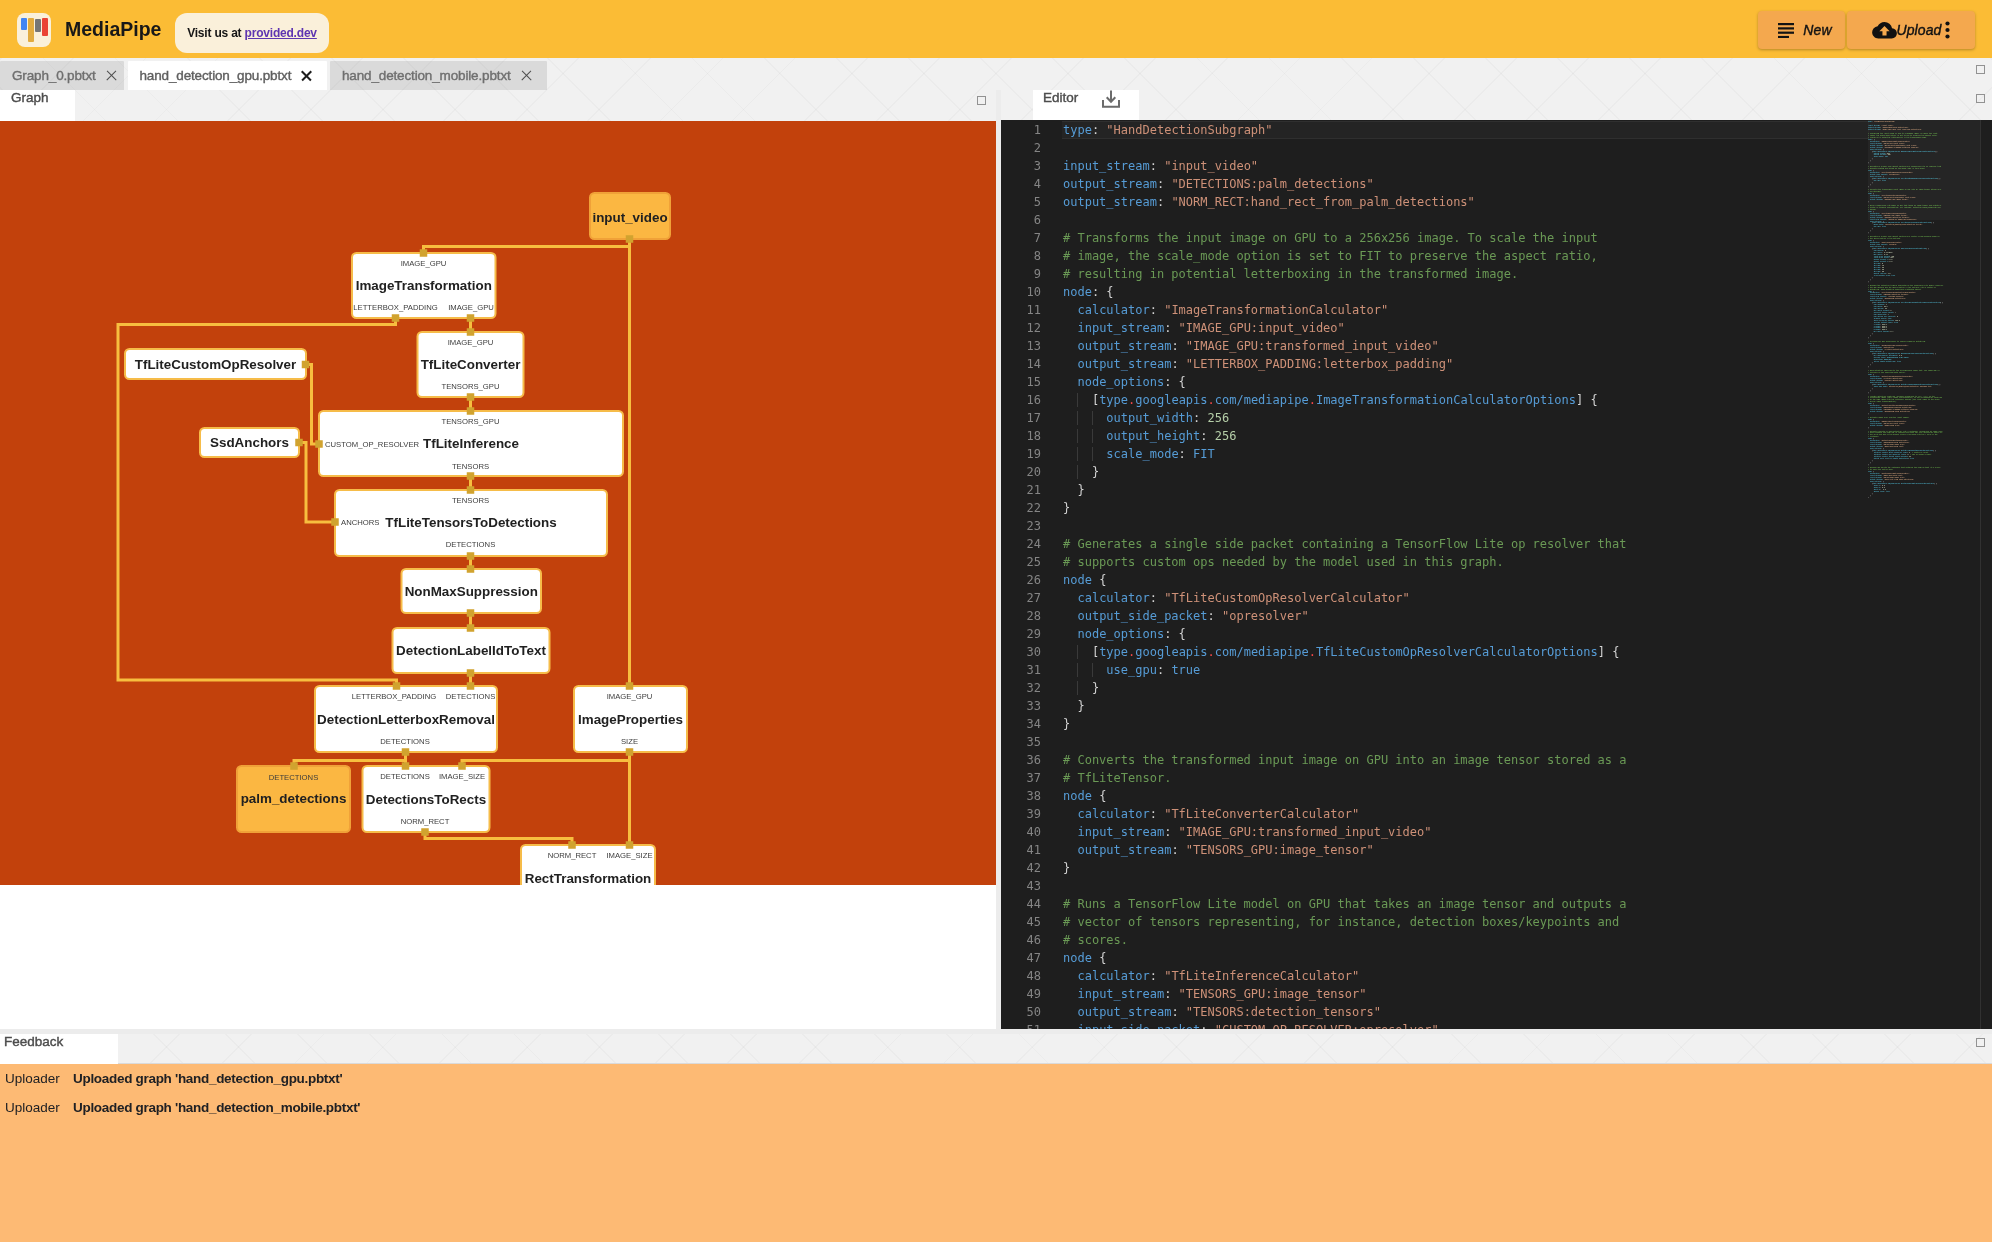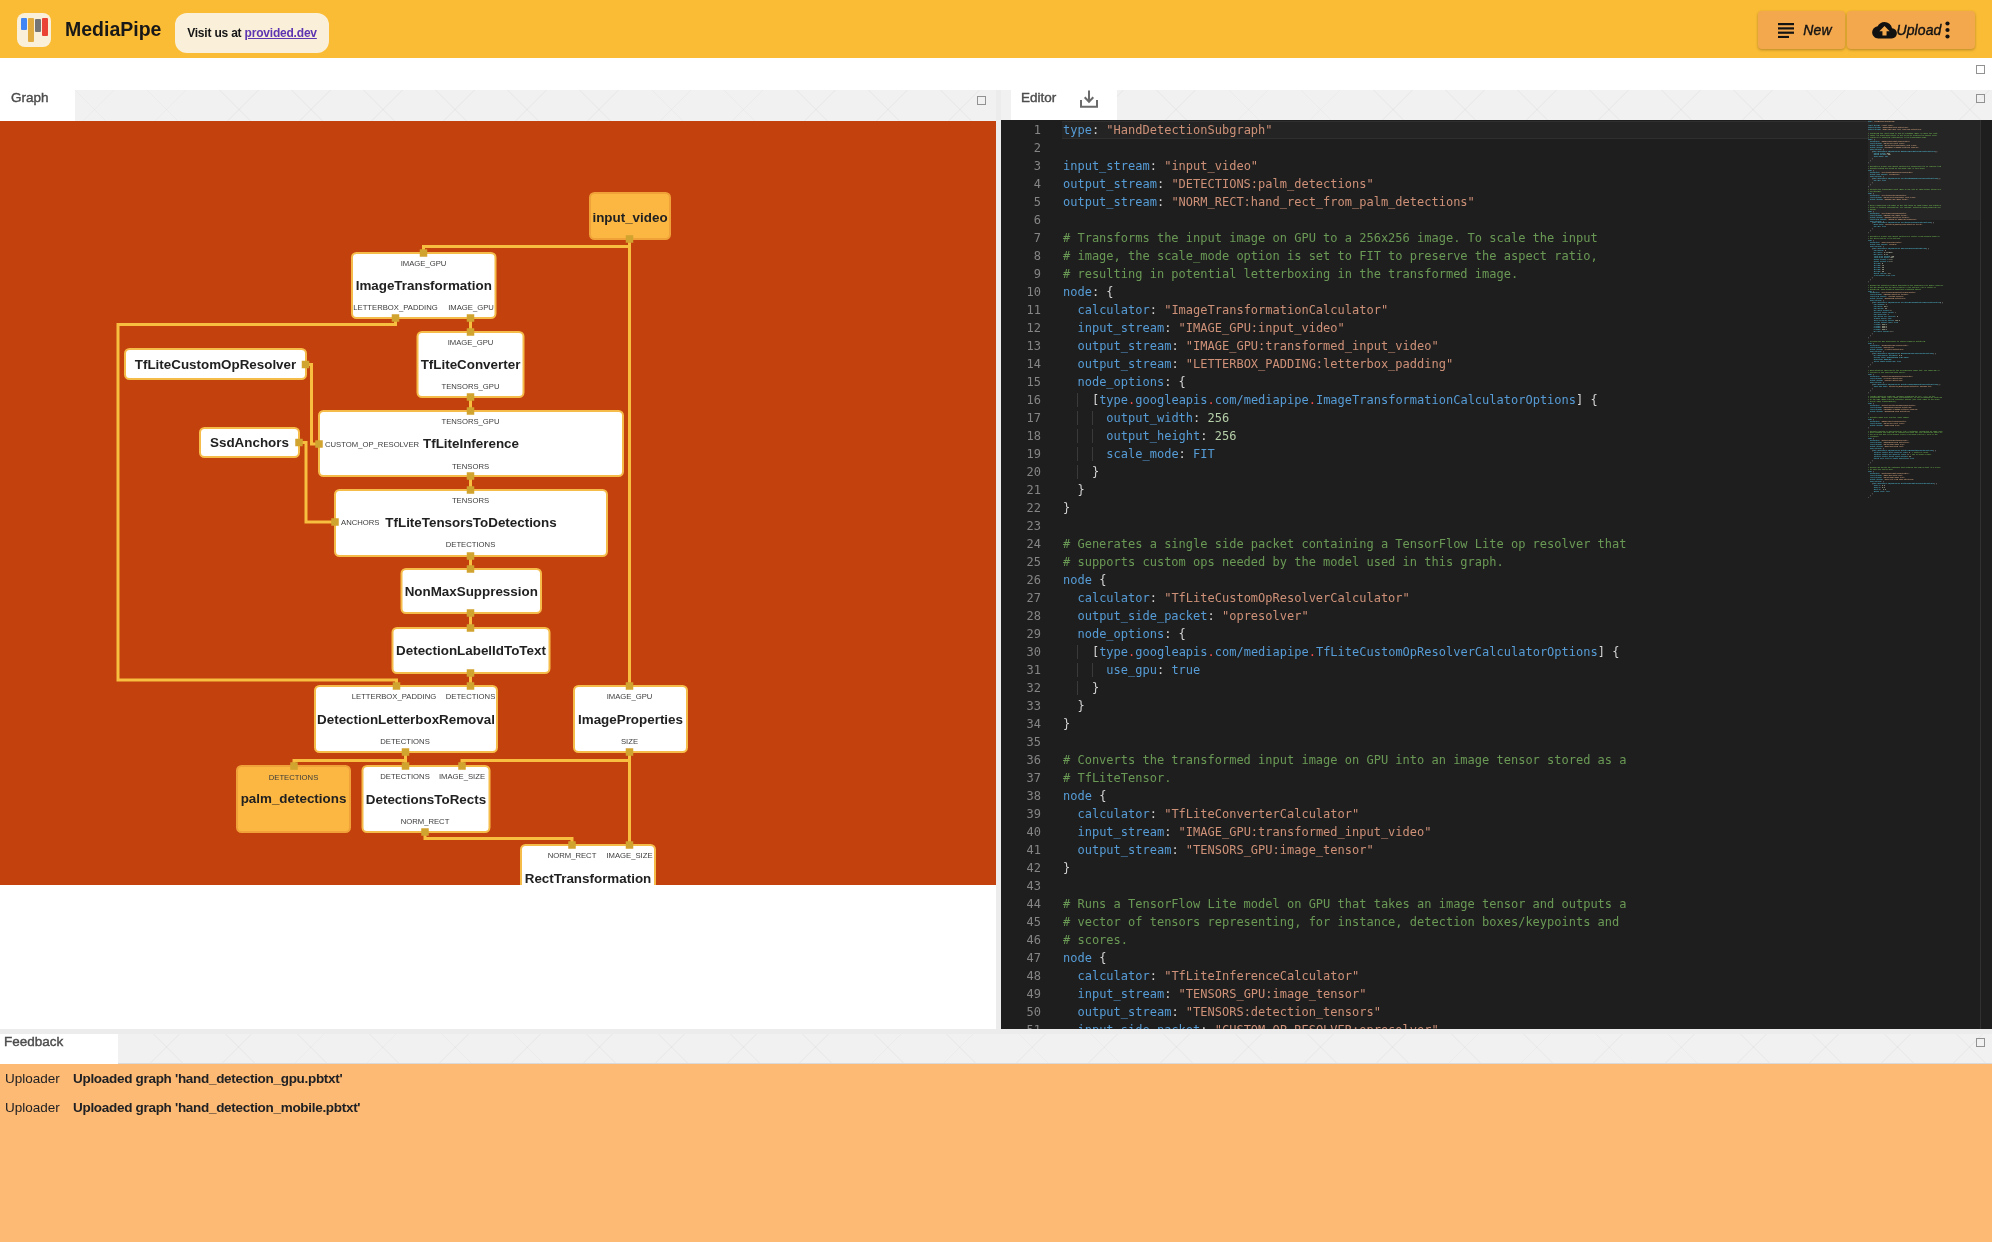--- a/index.html
+++ b/index.html
@@ -54,21 +54,21 @@
   .ptab { position:absolute; background:#fff; display:flex; align-items:flex-start;
     font-size:13.5px; font-weight:400; color:#4c4c4c; -webkit-text-stroke:0.4px #4c4c4c; }
 
   #graph-strip { left:0; top:90px; width:996px; height:31px; }
   #graph-tab { left:0; top:90px; width:75px; height:31px; padding-left:11px; }
   #graph-content { left:0; top:121px; width:996px; height:764px; background:#c2410c; overflow:hidden; }
 
   #v-splitter { left:996px; top:90px; width:5px; height:939px; background:#ECECEC; }
 
   #editor-strip { left:1001px; top:90px; width:991px; height:30px; }
-  #editor-tab { left:1011px; top:90px; width:106px; height:30px; padding-left:10px; gap:24px; }
+  #editor-tab { left:1033px; top:90px; width:106px; height:30px; padding-left:10px; gap:24px; }
 
   
   #editor-content { left:1001px; top:120px; width:991px; height:909px; background:#1E1E1E; overflow:hidden;
     font-family:"DejaVu Sans Mono", monospace; font-size:12px; line-height:18px; }
   #cur-line { left:61px; top:1px; width:807px; height:18px; background:#242424;
     border-top:1px solid #2F2F2F; border-bottom:1px solid #2F2F2F; }
   #gutter { left:0; top:1px; width:40px; text-align:right; color:#858585; white-space:pre; }
   #code { left:62px; top:1px; white-space:pre; color:#D4D4D4; }
   #minimap { left:867px; top:1px; white-space:pre; color:#D4D4D4;
     transform:scale(0.13,0.108); transform-origin:0 0;
@@ -129,20 +129,34 @@
       </svg>
       <span>Upload</span>
       <svg width="5" height="18" viewBox="0 0 5 18" style="margin-left:4px">
         <circle cx="2.5" cy="2.5" r="2.1" fill="#111"></circle>
         <circle cx="2.5" cy="9" r="2.1" fill="#111"></circle>
         <circle cx="2.5" cy="15.5" r="2.1" fill="#111"></circle>
       </svg>
     </div>
   </div>
 
+  <div id="file-strip" class="abs gl-bg">
+      <div class="ftab" style="left: 0px; width: 124px;">
+        <span class="lbl">Graph_0.pbtxt</span>
+        <span class="close-x"></span>
+      </div>
+      <div class="ftab active" style="left: 127.5px; width: 199px;">
+        <span class="lbl">hand_detection_gpu.pbtxt</span>
+        <span class="close-x"></span>
+      </div>
+      <div class="ftab" style="left: 330px; width: 217px;">
+        <span class="lbl">hand_detection_mobile.pbtxt</span>
+        <span class="close-x"></span>
+      </div>
+    </div>
   <div class="max-icon" style="left:1976px; top:65px;"></div>
 
   <div id="graph-strip" class="abs gl-bg"></div>
   <div id="graph-tab" class="ptab">
       <span>Graph</span>
     </div>
   <div class="max-icon" style="left:977px; top:96px;"></div>
   <div id="graph-content" class="abs">
     <svg id="graph-svg" width="996" height="908" viewBox="0 121 996 908">
         <polyline points="629.5,239 629.5,686" fill="none" stroke="#F7BE3F" stroke-width="3"></polyline>

